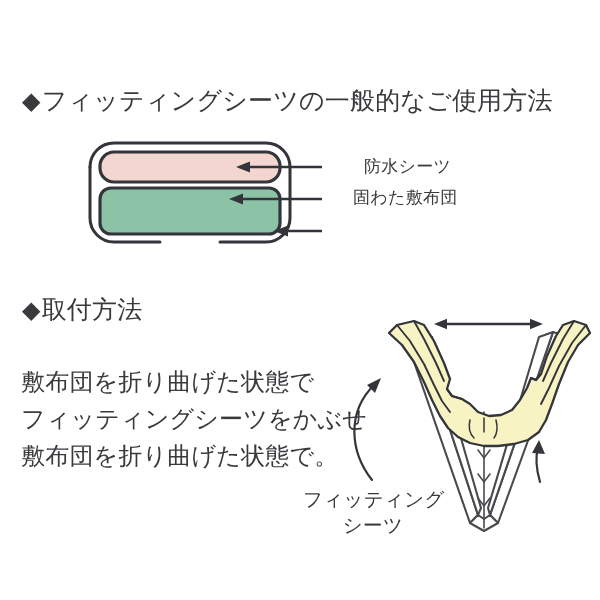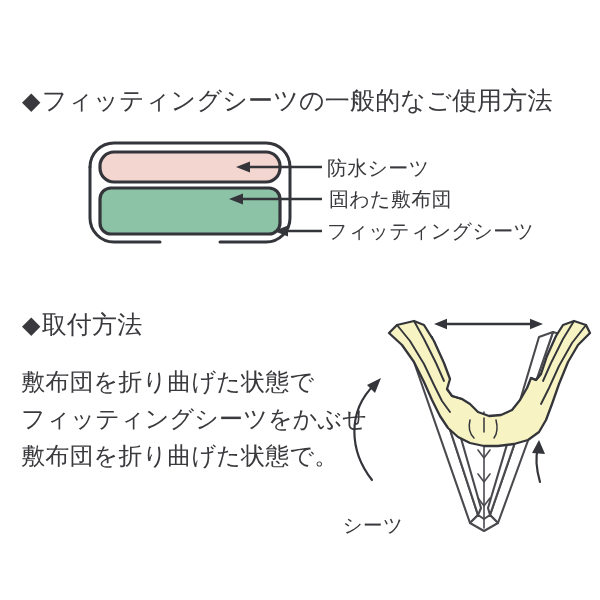--- a/index.html
+++ b/index.html
@@ -31,45 +31,46 @@
     letter-spacing: 0.2px;
     color: #3a3a3e;
     white-space: nowrap;
   }
   .heading .diamond {
     font-size: 24px;
     margin-right: 1px;
     color: #3a3a3e;
   }
   #heading-usage { left: 22px; top: 88px; }
-  #heading-install { left: 22px; top: 312px; }
+  #heading-install { left: 22px; top: 297px; }
 
   
   .body-text {
     position: absolute;
     left: 21px;
     top: 364px;
     font-size: 24px;
     line-height: 37px;
     letter-spacing: 0.2px;
     color: #3a3a3e;
     white-space: pre;
   }
 
   
   .layer-label {
     position: absolute;
-    font-size: 20px;
+    font-size: 17px;
     line-height: 1;
     letter-spacing: 0.3px;
     color: #3a3a3e;
     white-space: nowrap;
+    margin-left: 37px;
   }
   #label-waterproof { left: 327px; top: 158px; }
-  #label-mattress   { left: 329px; top: 189px; }
+  #label-mattress   { left: 316px; top: 189px; }
   #label-fitting    { left: 327px; top: 221px; }
 
   
   .fold-label {
     position: absolute;
     font-size: 19.5px;
     line-height: 26px;
     letter-spacing: 0.3px;
     color: #3a3a3e;
     white-space: nowrap;
@@ -129,21 +130,20 @@
     </g>
 
     <g>
       <line x1="322" y1="231" x2="281" y2="231" stroke="#33353a" stroke-width="2.4"></line>
       <path d="M 274 231 L 288 225.5 L 288 236.5 Z" fill="#33353a"></path>
     </g>
   </svg>
 
   <div class="layer-label" id="label-waterproof">防水シーツ</div>
   <div class="layer-label" id="label-mattress">固わた敷布団</div>
-  <div class="layer-label" id="label-fitting">フィッティングシーツ</div>
 
   <div class="heading" id="heading-install"><span class="diamond">◆</span><span>取付方法</span></div>
 
   <div class="body-text"><span>敷布団を折り曲げた状態で</span>
 <span>フィッティングシーツをかぶせ</span>
 <span>敷布団を折り曲げた状態で。</span></div>
 
   <svg class="svg-layer" width="600" height="600" viewBox="0 0 600 600" aria-hidden="true">
 
     <g>
@@ -233,16 +233,16 @@
       <path d="M 372 480 C 350 452 346 412 375 384" fill="none" stroke="#33353a" stroke-width="2.2" stroke-linecap="round"></path>
       <path d="M 381 378 L 375 393 L 367 385 Z" fill="#33353a"></path>
     </g>
 
     <g>
       <path d="M 540 482 C 536 468 535 458 538 448" fill="none" stroke="#33353a" stroke-width="2.2" stroke-linecap="round"></path>
       <path d="M 539 440 L 545 454 L 532 453 Z" fill="#33353a"></path>
     </g>
   </svg>
 
-  <div class="fold-label" id="label-fold-fitting"><br><span>シーツ</span></div>
+  <div class="fold-label" id="label-fold-fitting"><span>フィッティング</span><br><span>シーツ</span></div>
 
 
 </div>
 
 </body></html>

